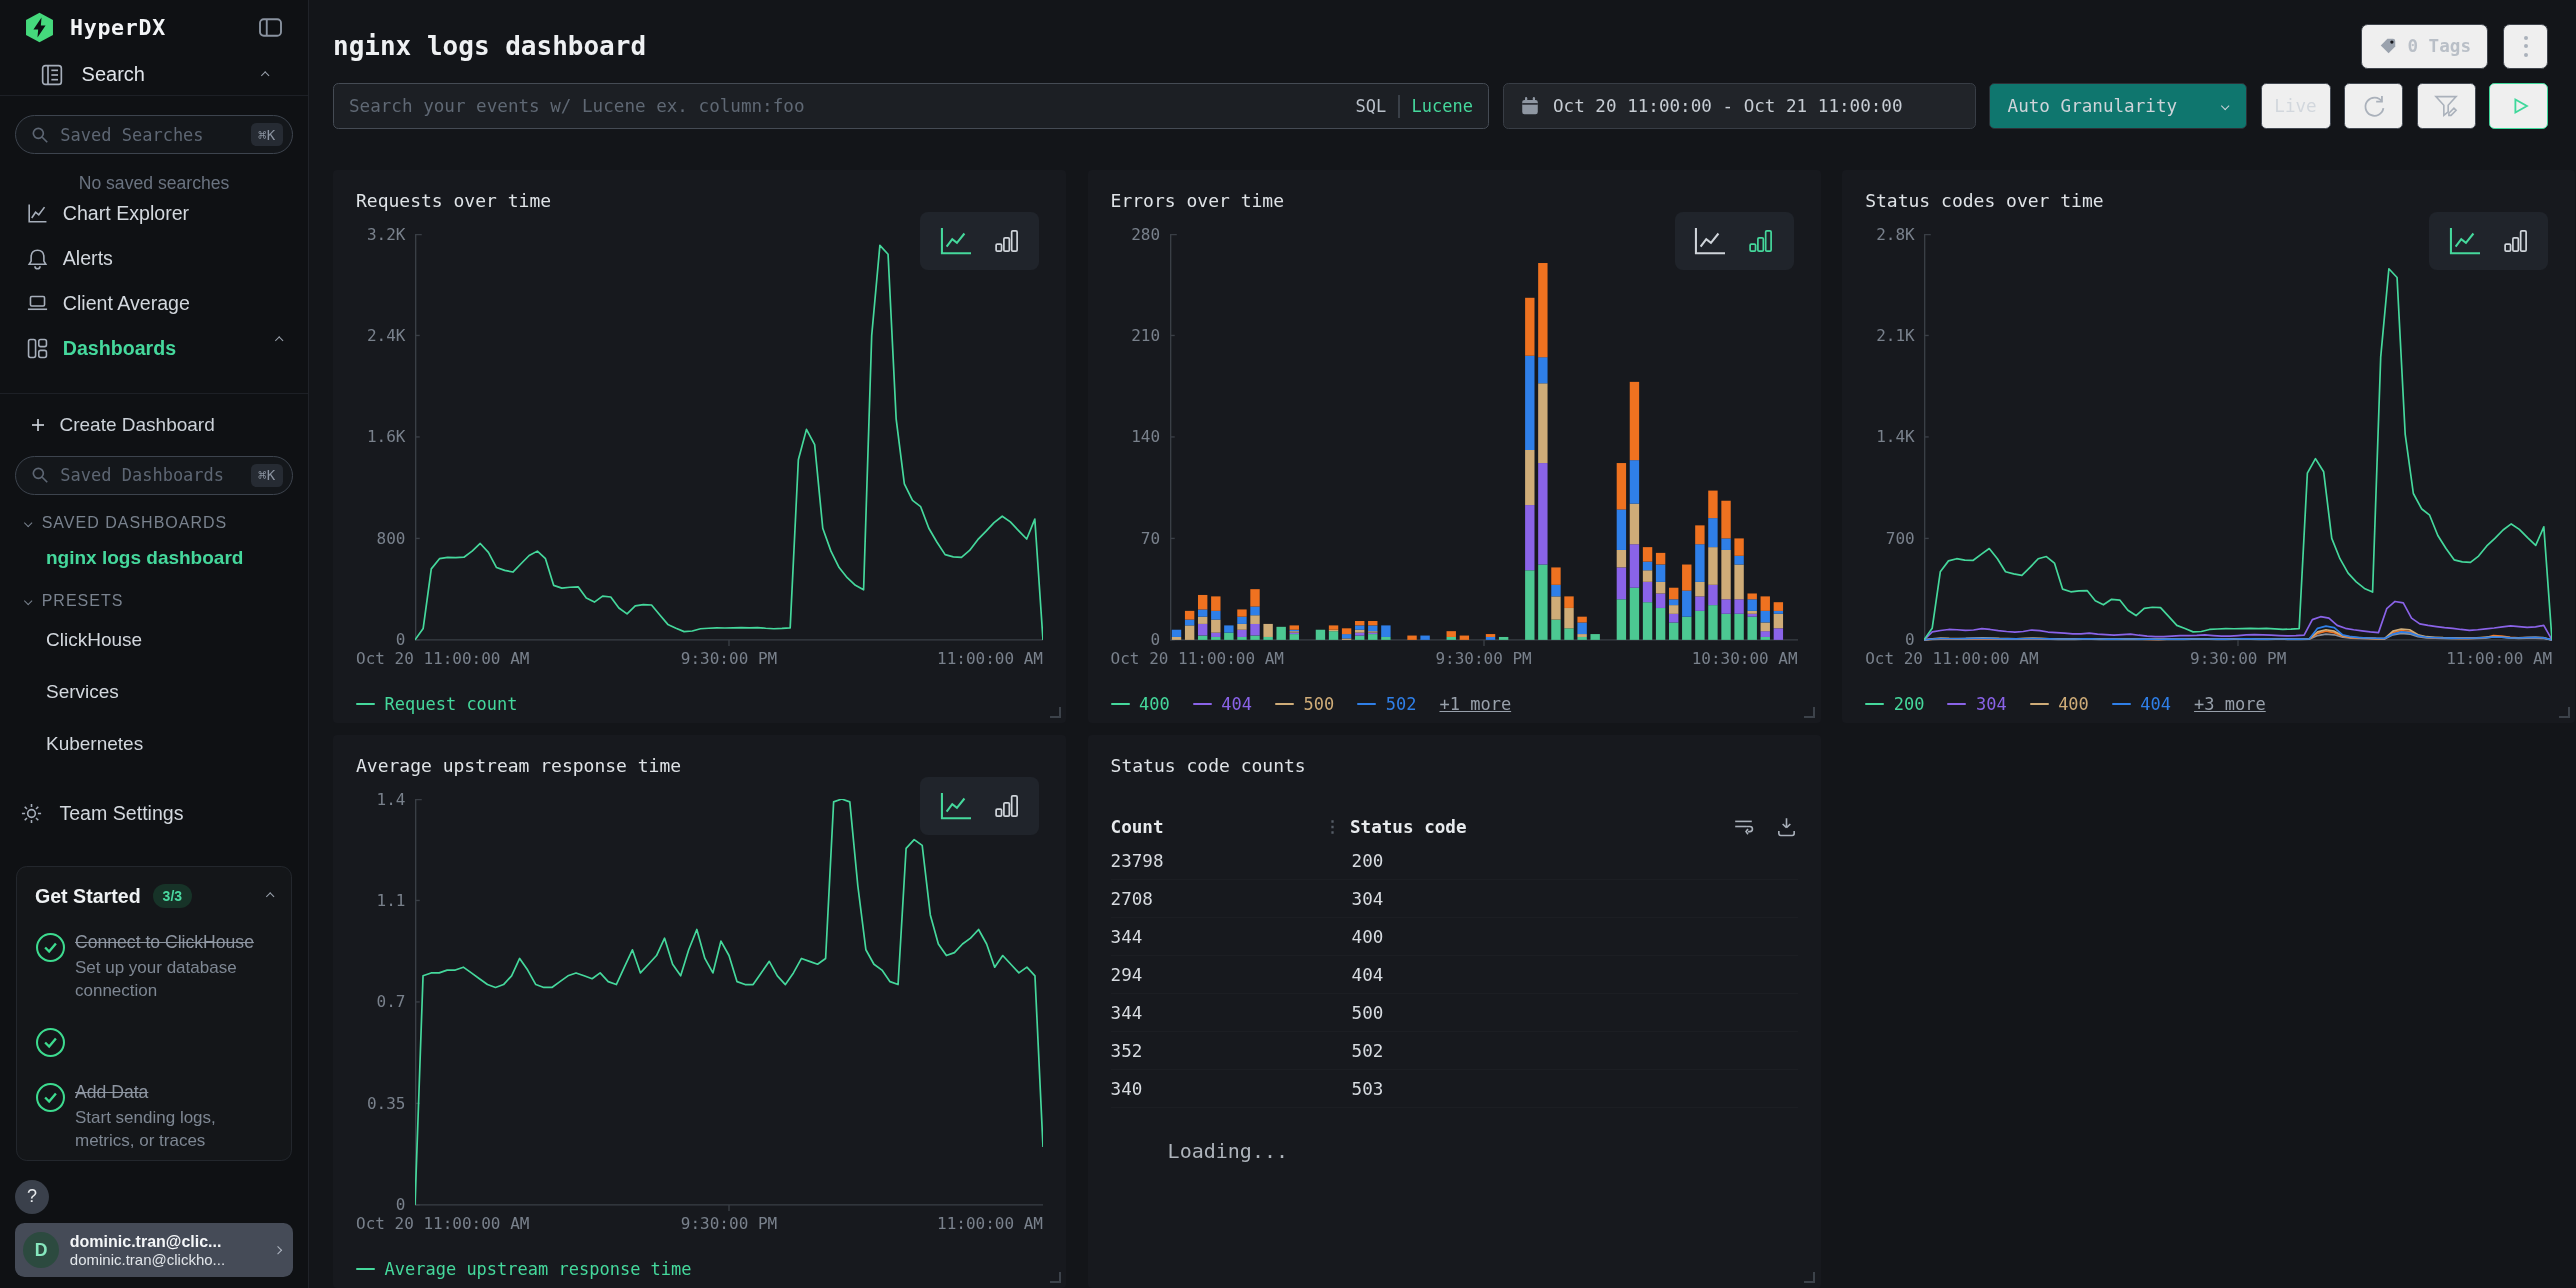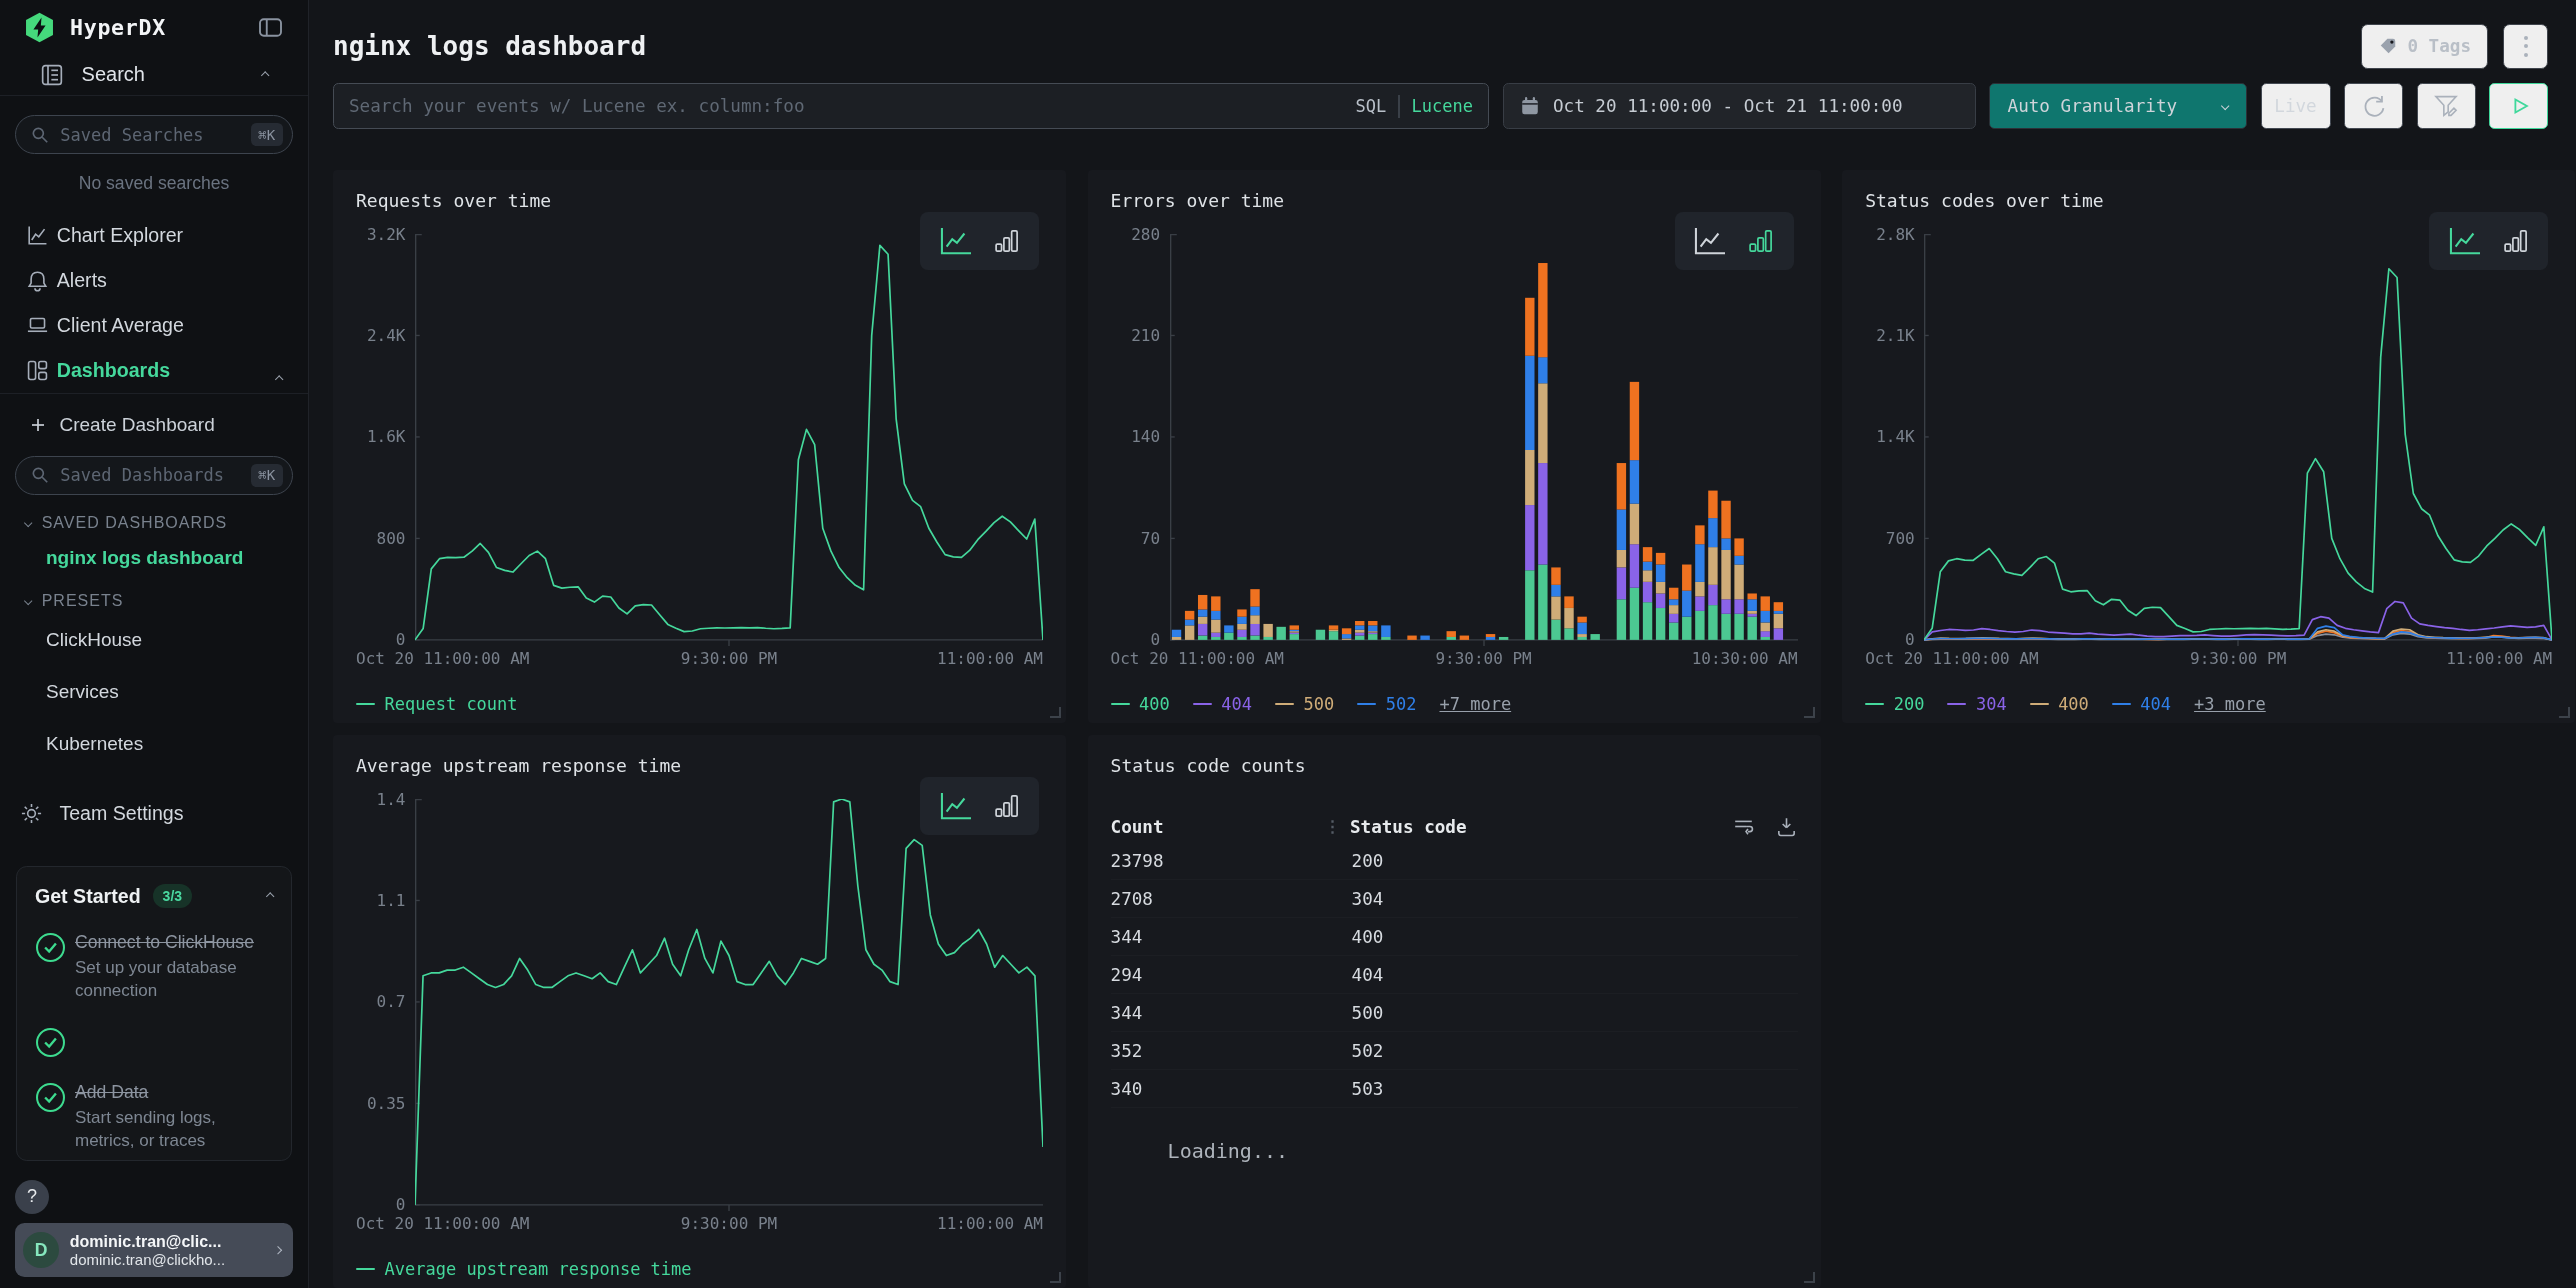--- a/index.html
+++ b/index.html
@@ -13,21 +13,21 @@
   .side-head { height:80px; padding:0 24px; display:flex; align-items:center; gap:15px; }
   .brand { font-family:"DejaVu Sans Mono", monospace; font-weight:bold; font-size:21.6px; color:#f3f5f7; letter-spacing:0.7px; }
   .side-toggle { margin-left:auto; color:#8a93a0; cursor:pointer; }
   .nav-search { height:61px; padding:0 40px; display:flex; align-items:center; gap:17.6px; border-bottom:1.4px solid #1d2026; font-size:20px; color:#e0e4e9; }
   .side-scroll { flex:1; padding:19px 15px 10.8px; display:flex; flex-direction:column; }
   .pill { height:39px; border:1.4px solid #3d444e; border-radius:20px; background:#14171b; display:flex; align-items:center; gap:10.8px; padding:0 9.5px 0 13.5px; }
   .pill input { flex:1; min-width:0; background:transparent; border:none; outline:none; color:#aab2bd; font-family:"DejaVu Sans Mono", monospace; font-size:17px; }
   .pill input::placeholder { color:#5d6673; }
   .kbd { background:#262b33; border-radius:5.4px; padding:3.4px 7.4px; font-size:14px; color:#8b93a0; font-family:"DejaVu Sans Mono", monospace; white-space:nowrap; }
   .muted-center { text-align:center; color:#6a7380; font-size:17.6px; margin:19px 0 8px; }
-  .nav-item { height:45px; display:flex; align-items:flex-end; gap:7px; padding:0 10.8px; font-size:19.6px; color:#d3d8de; border-radius:6.8px; cursor:pointer; }
+  .nav-item { height:45px; display:flex; align-items:flex-start; gap:13px; padding:0 10.8px; font-size:19.6px; color:#d3d8de; border-radius:6.8px; cursor:pointer; }
   .nav-item .ni-icon { width:24px; display:flex; color:#a6aeba; }
   .nav-item.active { color:#45d89c; font-weight:bold; }
   .nav-item.active .ni-icon { color:#a6aeba; }
   .side-divider { border:none; border-top:1.4px solid #1d2026; margin:10.8px -15px 9.5px; }
   .create-row { height:43px; display:flex; align-items:center; gap:13.5px; padding-left:15px; font-size:19px; color:#ccd2d9; cursor:pointer; }
   .sec-head { display:flex; align-items:center; gap:10.8px; color:#79828e; font-size:16px; letter-spacing:1px; margin:19px 0 4px; padding-left:9.5px; cursor:pointer; }
   .green-link { font-size:19px; font-weight:bold; color:#45d89c; padding-left:31px; margin:10.8px 0 4px; cursor:pointer; }
   .preset-link { font-size:19px; color:#d3d8de; padding-left:31px; margin:15px 0; cursor:pointer; }
   .team-row { margin-top:19px; height:49px; display:flex; align-items:center; gap:16px; padding-left:5.4px; font-size:19.6px; color:#d3d8de; cursor:pointer; }
 
@@ -581,21 +581,21 @@
               <span style="color:#8a63e8">404</span>
             </span>
             <span class="li">
               <span class="dash" style="background:#cfac78"></span>
               <span style="color:#cfac78">500</span>
             </span>
             <span class="li">
               <span class="dash" style="background:#2f7fe8"></span>
               <span style="color:#2f7fe8">502</span>
             </span>
-            <span class="more">+7 more</span>
+            <span class="more">+1 more</span>
           </div>
         <i class="resize-corner"></i>
       </section>
 
       <section class="tile">
         <div class="tile-title">Status codes over time</div>
         <div class="toggle-panel">
             <svg width="34" height="30" viewBox="0 0 36 32" fill="none" stroke="#45d89c" stroke-width="2.2">
               <path d="M3 2v27h31"></path>
               <polyline points="8,22 14,14 19,18 27,8"></polyline>

